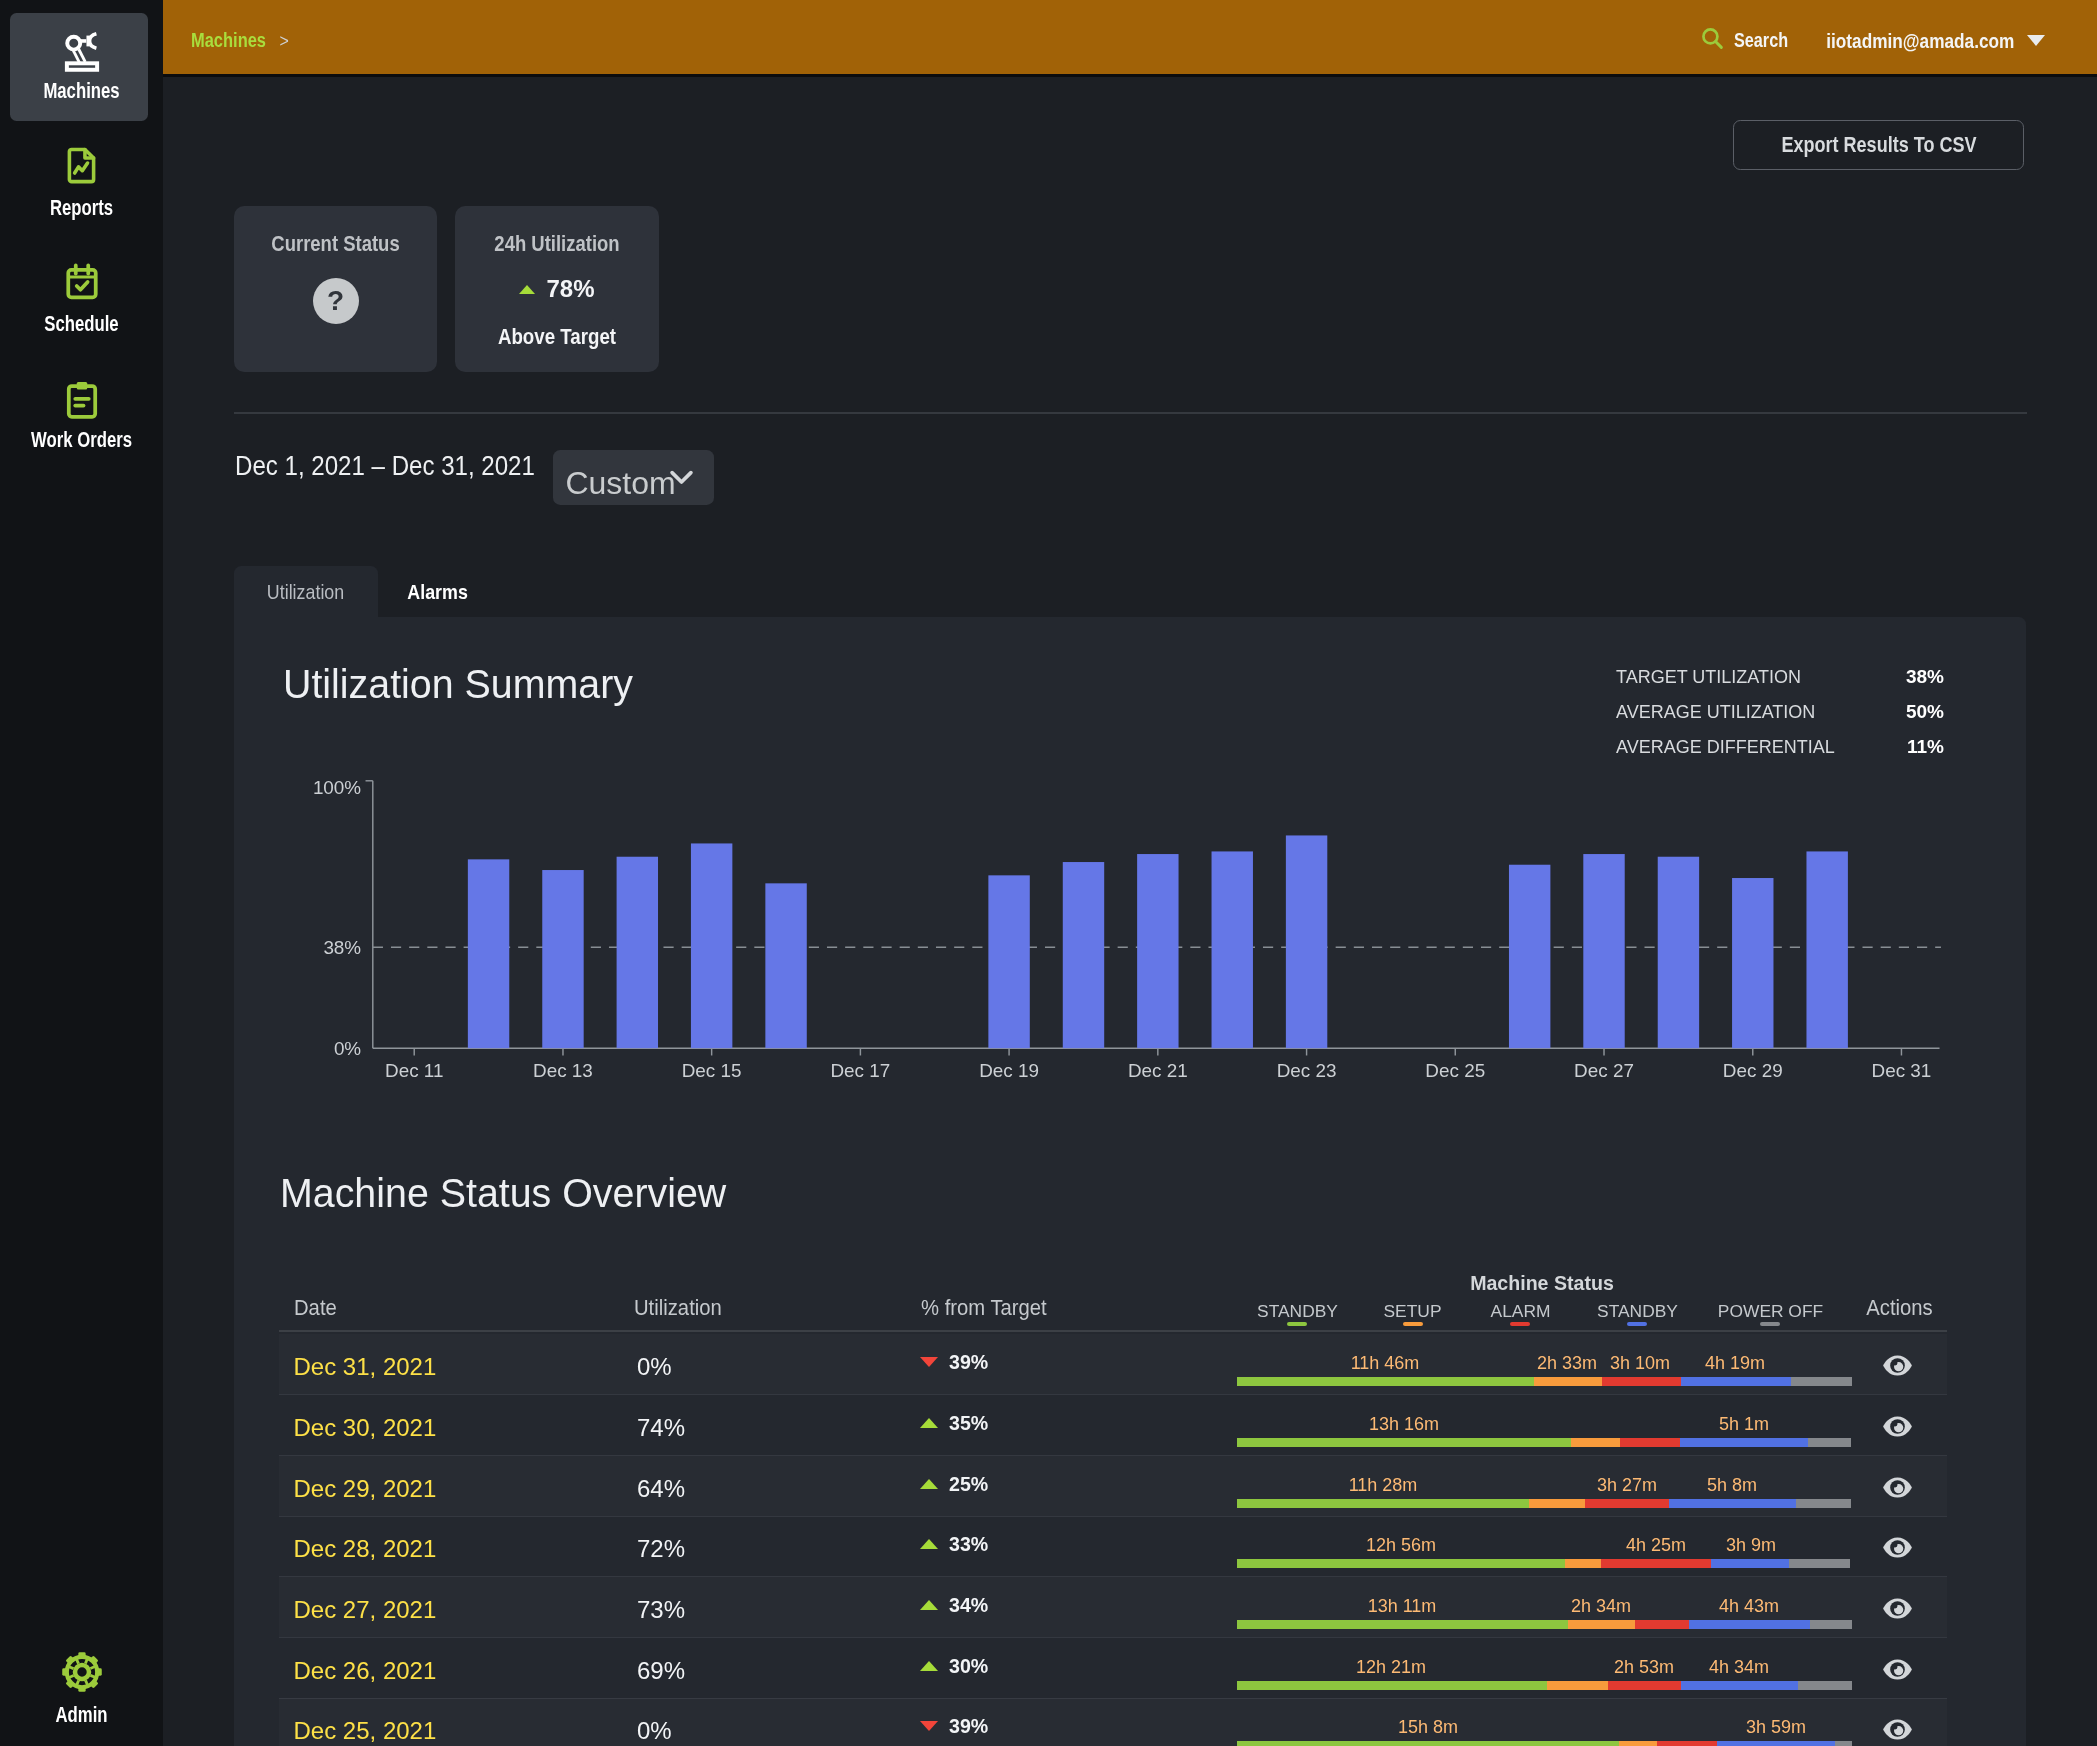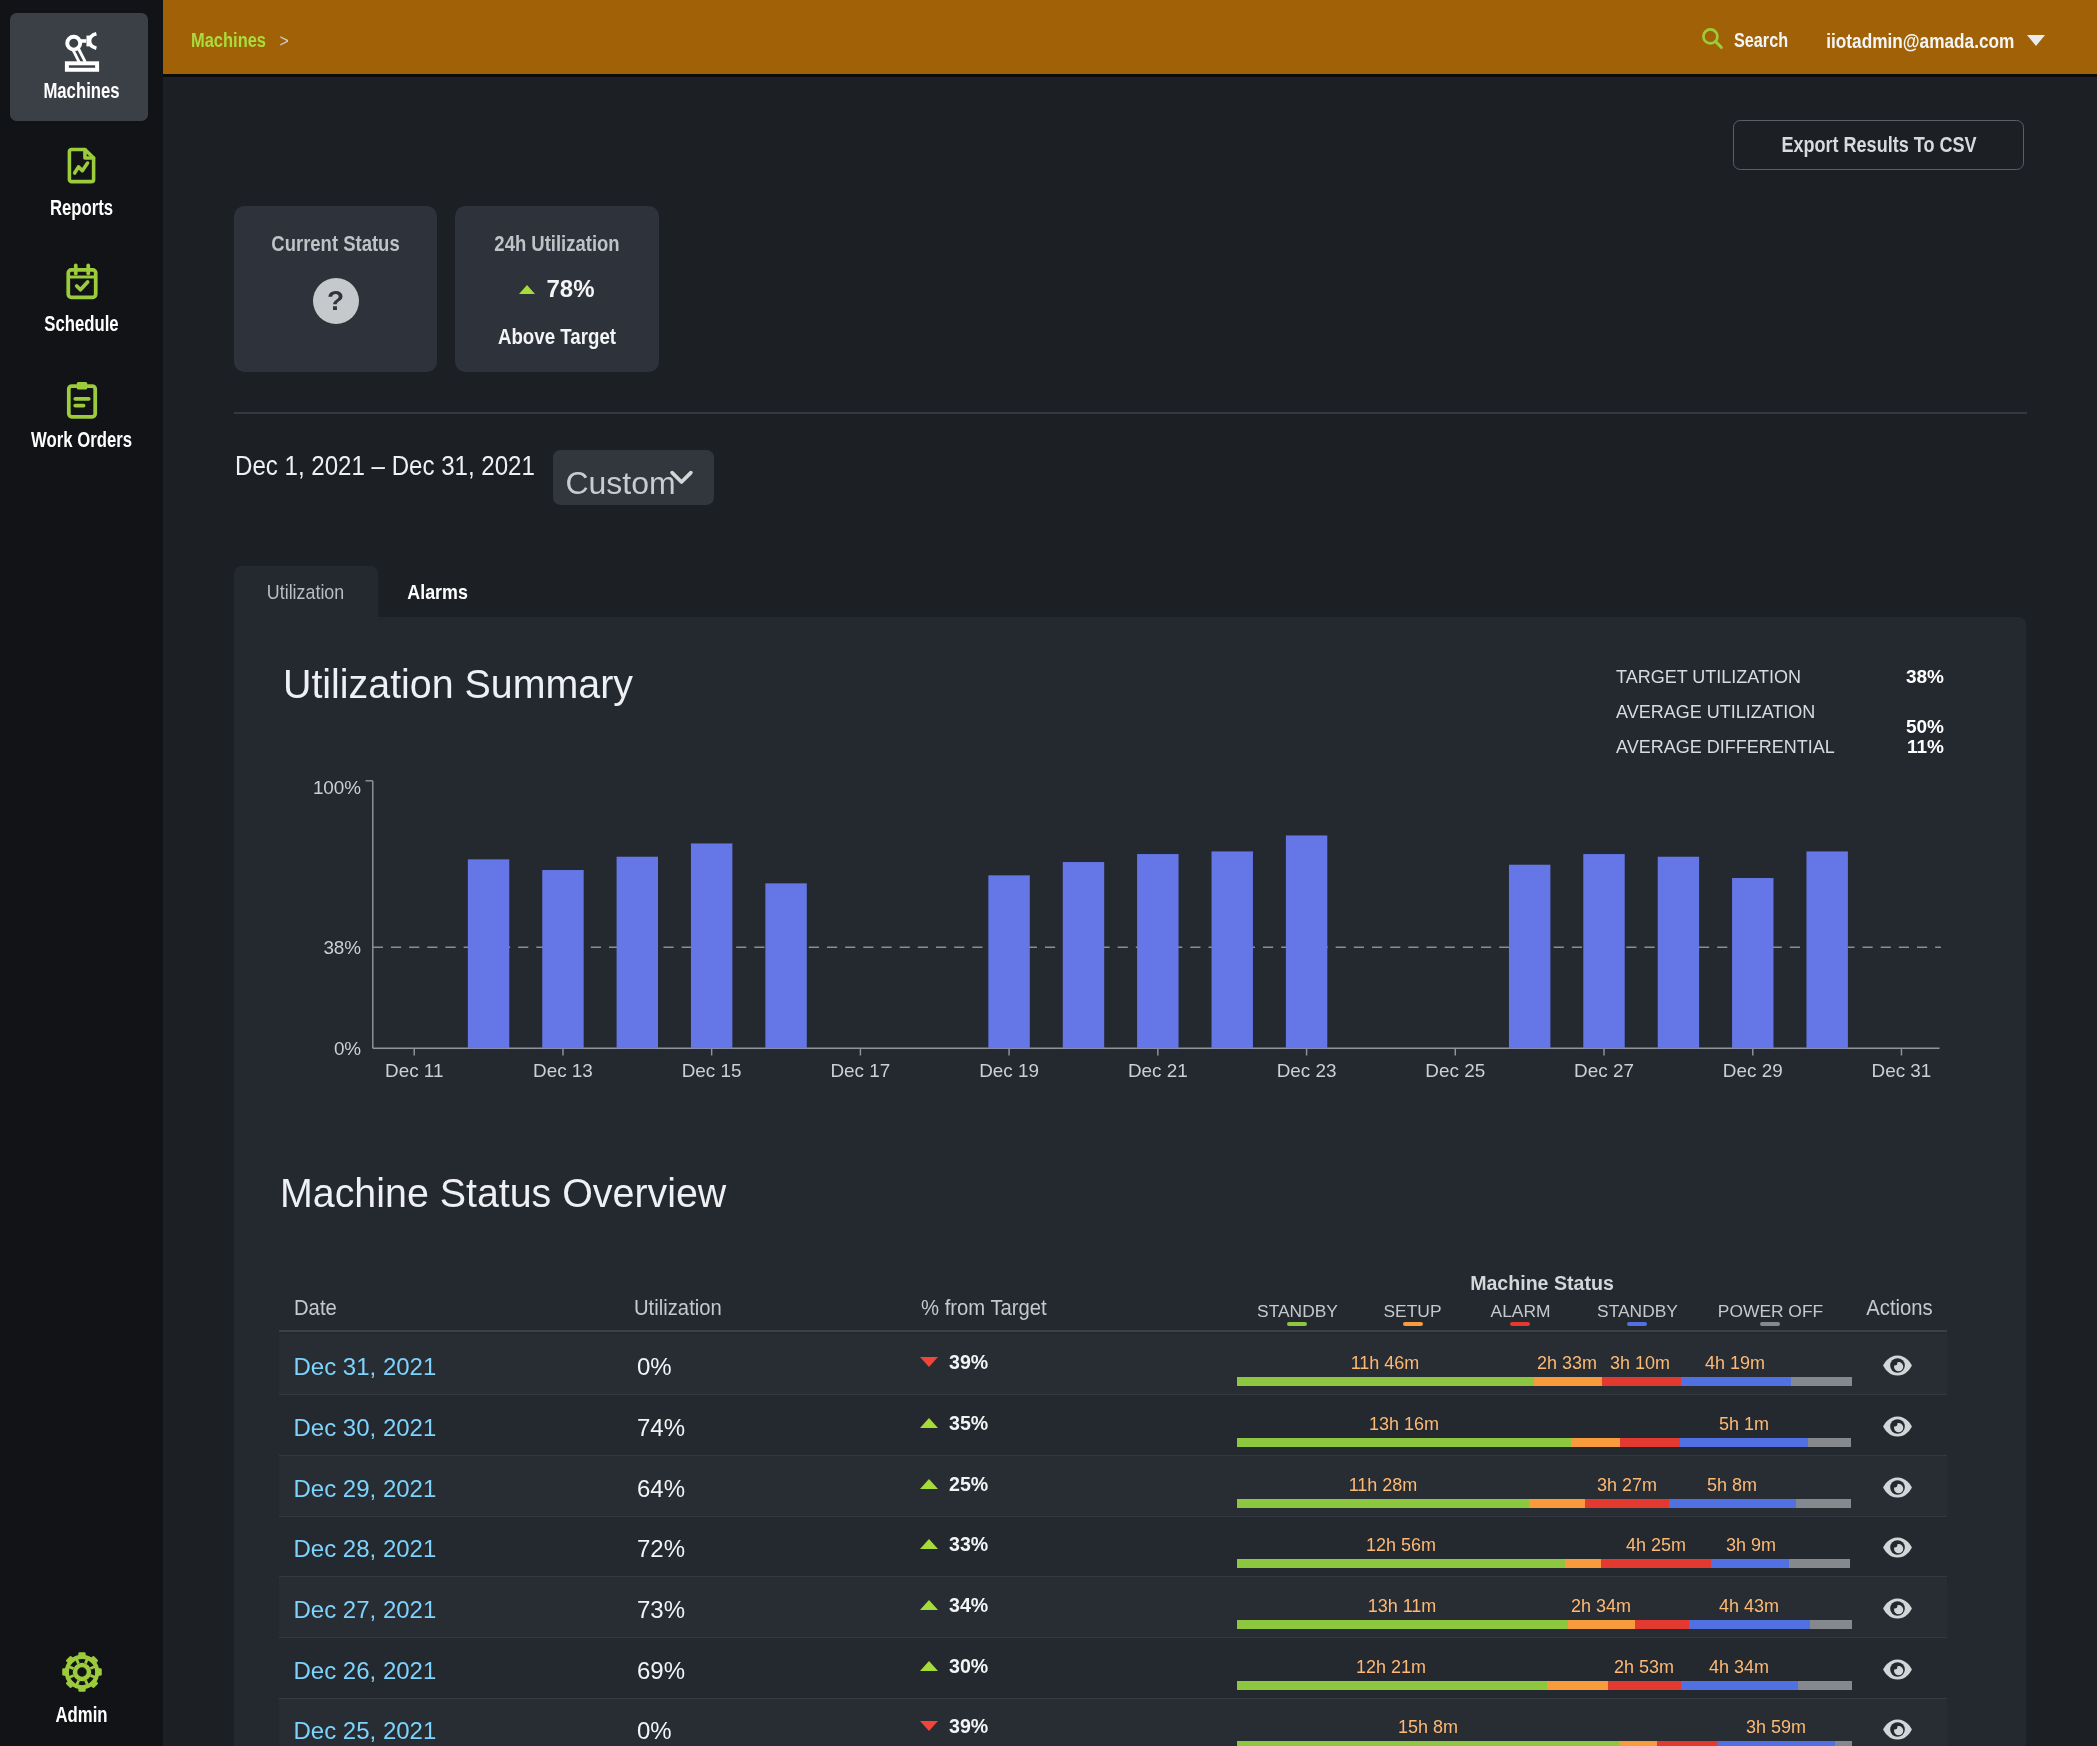--- a/index.html
+++ b/index.html
@@ -53,21 +53,21 @@
   .legrow { position:absolute; font-size:18px; color:#d8dbde; }
   .legrow b { font-weight:700; color:#fff; font-size:19px; }
 
   
   .th { position:absolute; font-size:22.5px; color:#c5c9cd; }
   .thsm { font-size:17.4px !important; }
   .dash { position:absolute; width:19.6px; height:4.4px; border-radius:2.2px; }
   #thline { position:absolute; left:45px; top:713px; width:1668px; height:1.5px; background:#3c4046; }
   .row { position:absolute; left:45px; width:1668px; height:61px; border-bottom:1.5px solid #343840; }
   .row.odd { background:rgba(255,255,255,0.02); }
-  .cdate { position:absolute; left:14.5px; top:19px; font-size:24px; color:#7dd3fc; }
+  .cdate { position:absolute; left:14.5px; top:19px; font-size:24px; color:#fde047; }
   .cutil { position:absolute; left:358px; top:19px; font-size:24px; color:#f2f4f6; }
   .ctri { position:absolute; left:641px; top:22.5px; width:0; height:0; border-left:9.4px solid transparent; border-right:9.4px solid transparent; }
   .ctri.up { border-bottom:10.2px solid #a6dc39; }
   .ctri.down { border-top:10.2px solid #f2453a; }
   .cpct { position:absolute; left:670px; top:17.4px; font-size:19.6px; font-weight:700; color:#f2f4f6; }
   .bar { position:absolute; left:958px; top:43px; width:615px; height:8.7px; display:flex; }
   .bar div { height:8.7px; }
   .seg-g { background:#8dc63f; }
   .seg-o { background:#f89b3c; }
   .seg-r { background:#e23a30; }
@@ -188,21 +188,21 @@
   </div>
 
   <div id="tab-util"><span>Utilization</span></div>
   <div id="tab-alarms"><span>Alarms</span></div>
 
   <div id="panel">
     <h2 class="sect" style="left:49px; top:44px;">Utilization Summary</h2>
     <div class="legrow" style="top:50px; left:1382px;">TARGET UTILIZATION</div>
     <div class="legrow" style="top:49px; left:1652px; width:58px; text-align:right;"><b>38%</b></div>
     <div class="legrow" style="top:85px; left:1382px;">AVERAGE UTILIZATION</div>
-    <div class="legrow" style="top:84px; left:1652px; width:58px; text-align:right;margin-top:15px;"><b>50%</b></div>
+    <div class="legrow" style="top:84px; left:1652px; width:58px; text-align:right;"><b>50%</b></div>
     <div class="legrow" style="top:120px; left:1382px;">AVERAGE DIFFERENTIAL</div>
     <div class="legrow" style="top:119px; left:1652px; width:58px; text-align:right;"><b>11%</b></div>
 
     <svg id="chart" style="position:absolute; left:0; top:131px;" width="1792" height="349" viewBox="0 0 2466 480">
       <line x1="191" y1="45" x2="191" y2="413" stroke="#8f959b" stroke-width="2"></line>
       <line x1="191" y1="413" x2="2347" y2="413" stroke="#8f959b" stroke-width="2"></line>
       <line x1="181" y1="45" x2="191" y2="45" stroke="#8f959b" stroke-width="2"></line>
         <line x1="248" y1="413" x2="248" y2="423" stroke="#8f959b" stroke-width="2"></line>
         <line x1="452.7" y1="413" x2="452.7" y2="423" stroke="#8f959b" stroke-width="2"></line>
         <line x1="657.3" y1="413" x2="657.3" y2="423" stroke="#8f959b" stroke-width="2"></line>

